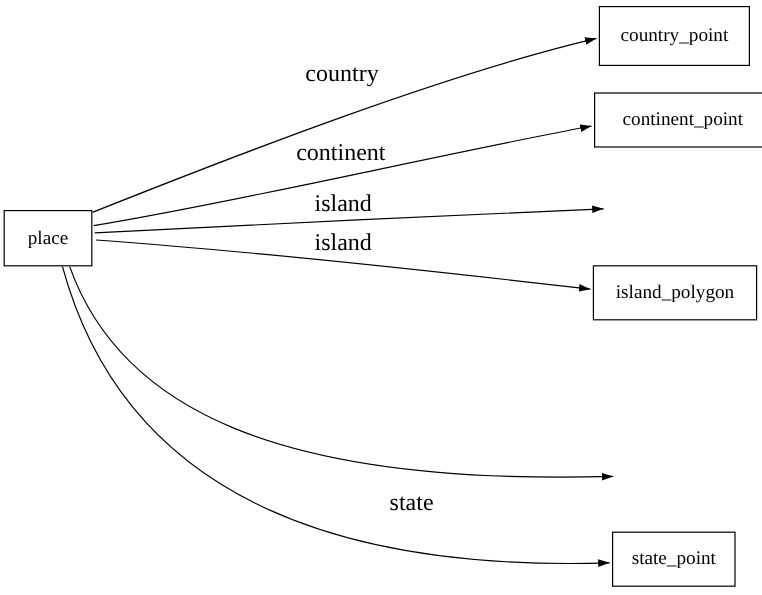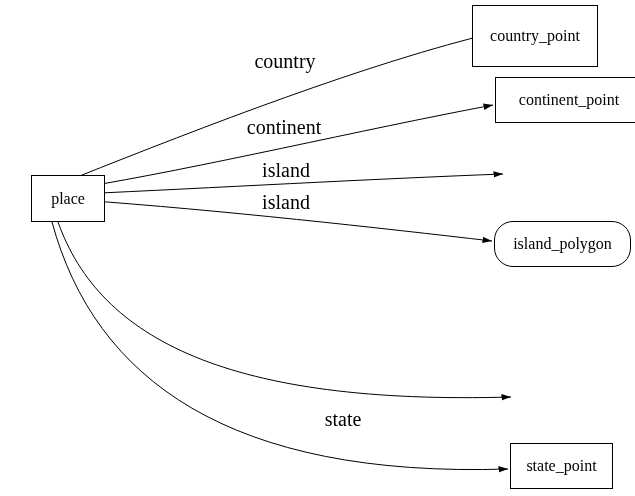--- a/index.html
+++ b/index.html
@@ -60,28 +60,28 @@
       </marker>
     </defs>
     <path class="edge" d="M 77,177 C 200,128 370,62 497,32" marker-end="url(#arrowhead)"></path>
     <path class="edge" d="M 78,188 C 200,168 360,130 493,105" marker-end="url(#arrowhead)"></path>
     <path class="edge" d="M 79,194 C 210,188 370,179 503,174" marker-end="url(#arrowhead)"></path>
     <path class="edge" d="M 80,200 C 220,210 380,228 492,241" marker-end="url(#arrowhead)"></path>
     <path class="edge" d="M 58,222 C 100,340 230,405 511,397" marker-end="url(#arrowhead)"></path>
     <path class="edge" d="M 52,222 C 95,380 230,478 508,469" marker-end="url(#arrowhead)"></path>
   </svg>
 
-  <div class="node" style="left:3px; top:175px; width:74px; height:47px;margin-left:28px;">place</div>
+  <div class="node" style="left:3px; top:175px; width:74px; height:47px;">place</div>
 
-  <div class="node" style="left:472px; top:5px; width:126px; height:62px;">country_point</div>
+  <div class="node" style="left:499px; top:5px; width:126px; height:50px;">country_point</div>
 
   <div class="node" style="left:495px; top:77px; width:148px; height:46px;">continent_point</div>
 
 
-  <div class="node" style="left:494px; top:221px; width:137px; height:46px;border-radius:19px;">island_polygon</div>
+  <div class="node" style="left:494px; top:221px; width:137px; height:46px;">island_polygon</div>
 
 
   <div class="node" style="left:510px; top:443px; width:103px; height:46px;">state_point</div>
 
   <div class="edge-label" style="left:285px; top:62px;">country</div>
 
   <div class="edge-label" style="left:284px; top:128px;">continent</div>
 
   <div class="edge-label" style="left:286px; top:171px;">island</div>
 

